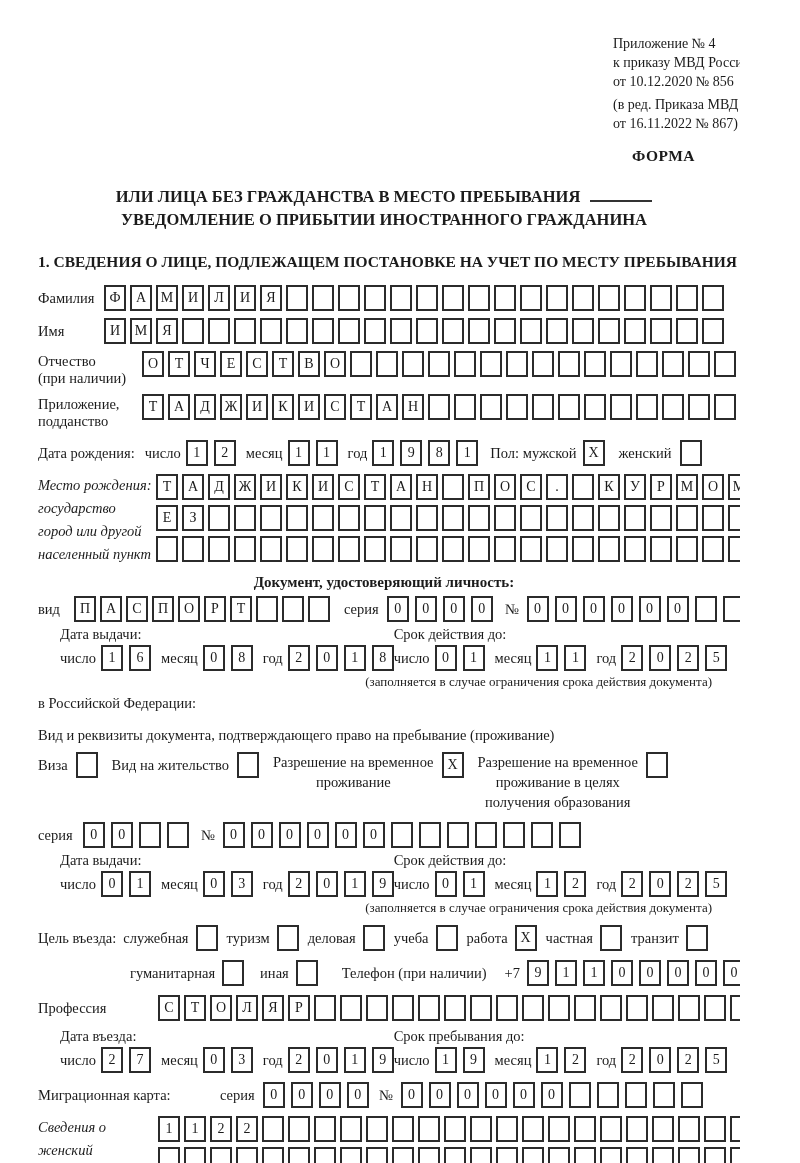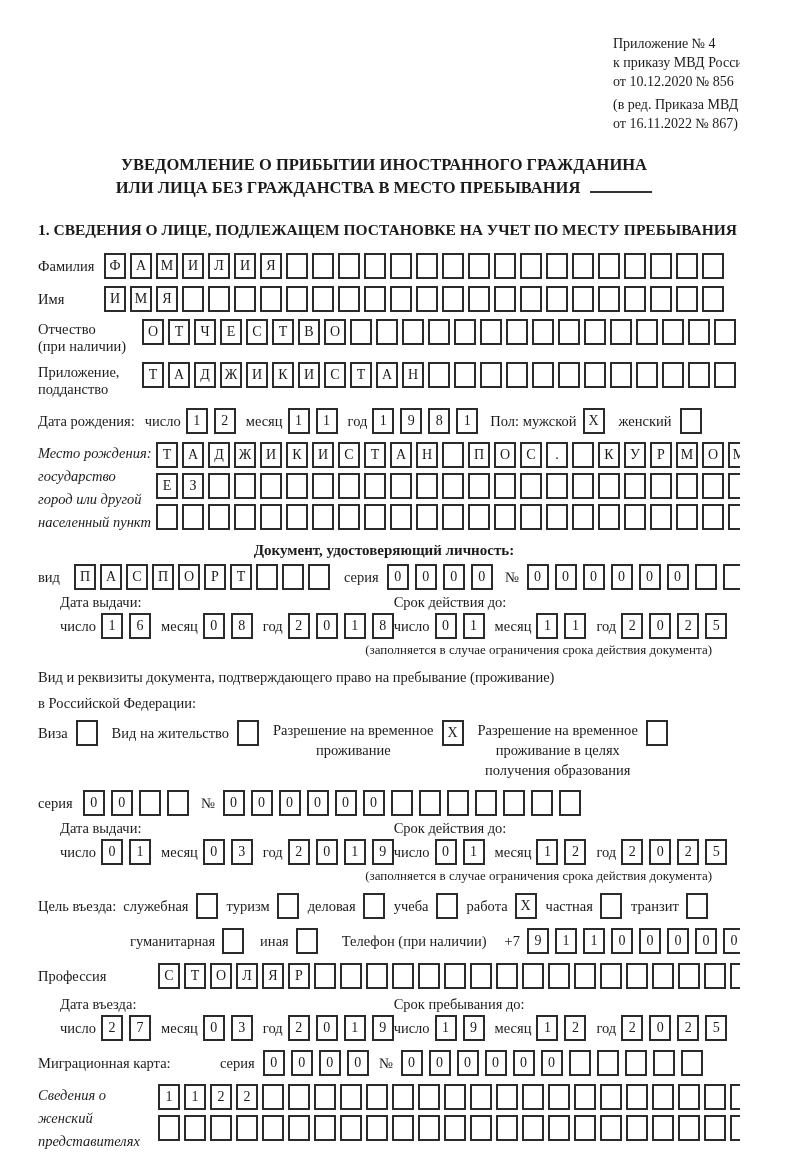--- a/index.html
+++ b/index.html
@@ -58,24 +58,25 @@
 
 <div class="page">
 
   <div class="hdr">
     <div class="l">Приложение № 4</div>
     <div class="l">к приказу МВД России</div>
     <div class="l">от 10.12.2020 № 856</div>
     <div class="sub l">(в ред. Приказа МВД России</div>
     <div class="l">от 16.11.2022 № 867)</div>
   </div>
+  <div class="form-label">ФОРМА</div>
 
   <div class="title">
+    <div><span>ИЛИ ЛИЦА БЕЗ ГРАЖДАНСТВА В МЕСТО ПРЕБЫВАНИЯ</span><span class="blank-line"></span></div>
     <div>УВЕДОМЛЕНИЕ О ПРИБЫТИИ ИНОСТРАННОГО ГРАЖДАНИНА</div>
-    <div><span>ИЛИ ЛИЦА БЕЗ ГРАЖДАНСТВА В МЕСТО ПРЕБЫВАНИЯ</span><span class="blank-line"></span></div>
   </div>
 
   <div class="sec-head">1. СВЕДЕНИЯ О ЛИЦЕ, ПОДЛЕЖАЩЕМ ПОСТАНОВКЕ НА УЧЕТ ПО МЕСТУ ПРЕБЫВАНИЯ</div>
 
   <div class="row" style="margin-top:14px;">
     <div class="lbl w66">Фамилия</div>
     <div class="cells">
         <span class="cell">Ф</span>
         <span class="cell">А</span>
         <span class="cell">М</span>
@@ -396,22 +397,22 @@
             <span class="cell">2</span>
             <span class="cell">0</span>
             <span class="cell">2</span>
             <span class="cell">5</span>
           </span>
       </div>
     </div>
   </div>
   <div class="fill-note">(заполняется в случае ограничения срока действия документа)</div>
 
+  <div class="intro" style="margin-top:0;">в Российской Федерации:</div>
   <div class="intro">Вид и реквизиты документа, подтверждающего право на пребывание (проживание)</div>
-  <div class="intro" style="margin-top:0;">в Российской Федерации:</div>
 
   <div class="opts">
     <div class="opt">
       <div class="ol" style="line-height:26px;">Виза</div>
       <div class="cells cb">
           <span class="cell"></span>
         </div>
     </div>
     <div class="opt">
       <div class="ol" style="line-height:26px;">Вид на жительство</div>

